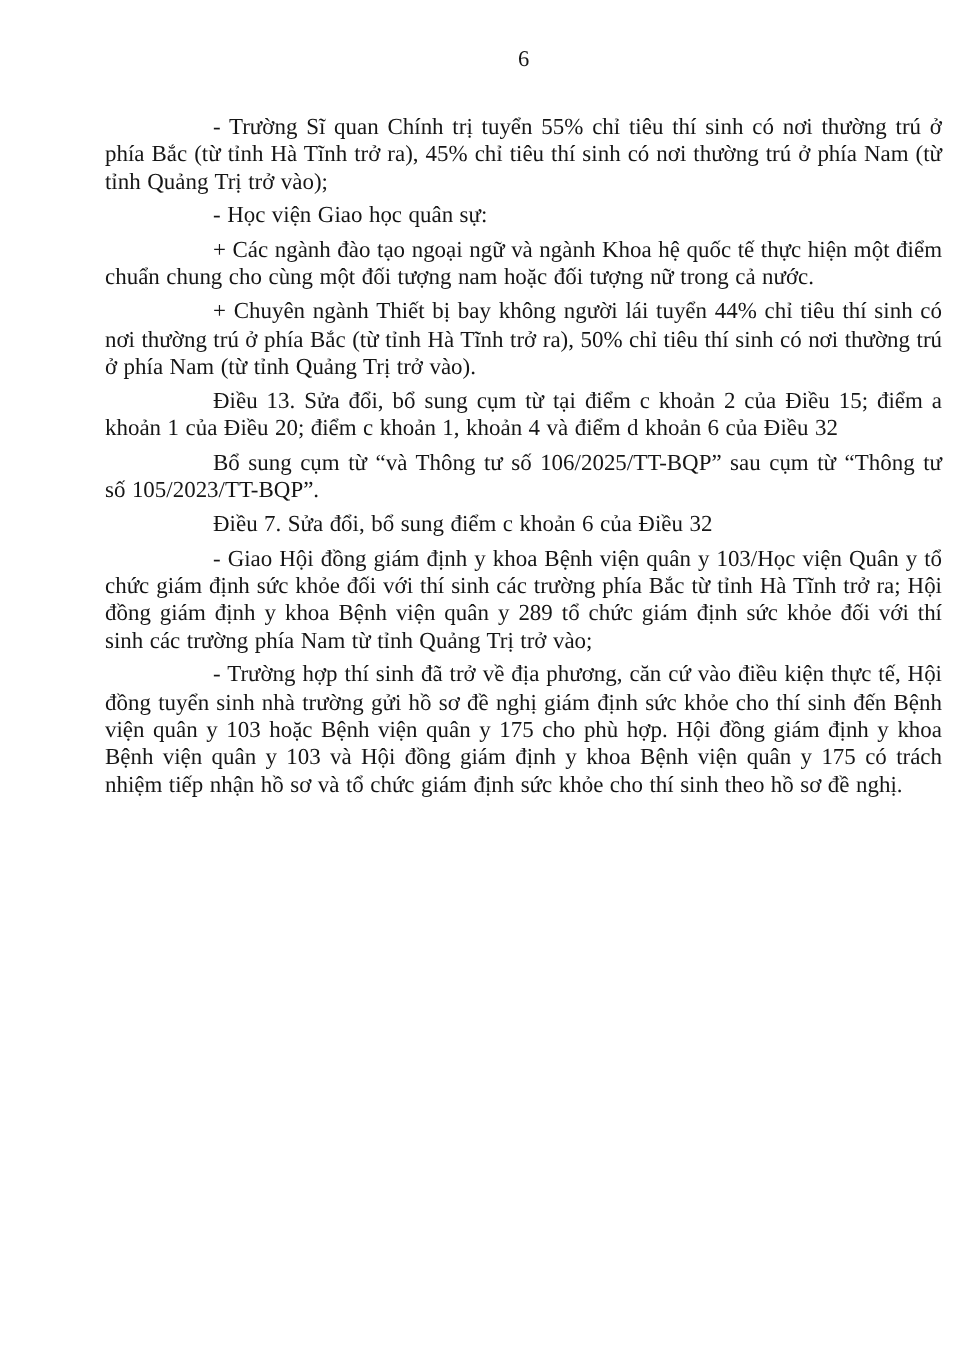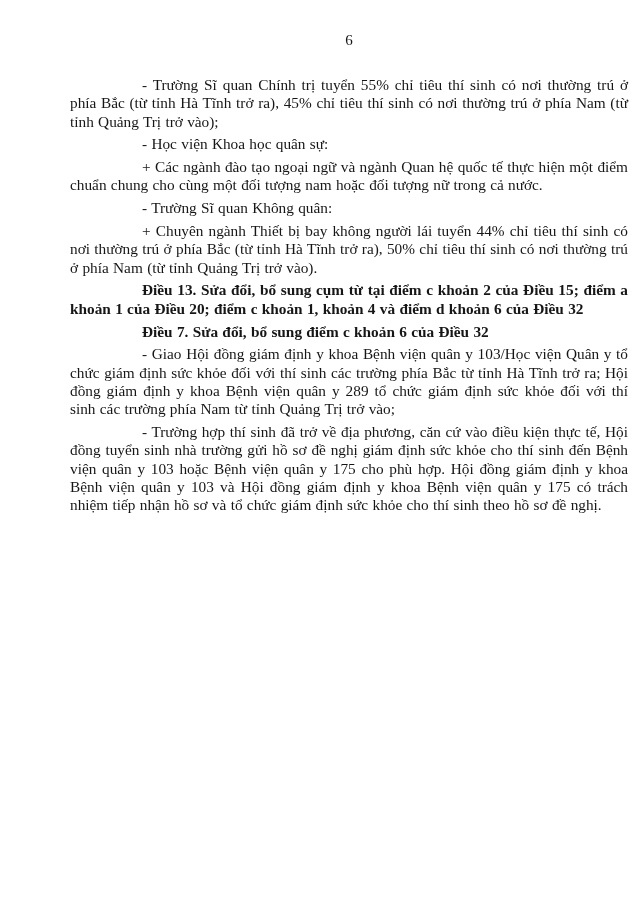--- a/index.html
+++ b/index.html
@@ -26,33 +26,33 @@
   }
   .doc-body p {
     margin: 0 0 4.5px 0;
     font-size: 15.3px;
     line-height: 18.3px;
     text-align: justify;
     text-indent: 72px;
     word-spacing: 0.5px;
   }
   .doc-body p.heading {
-    font-weight: bold;
+    font-weight: normal;
   }
 </style>
 </head>
 <body>
 
 <div class="page">
   <div class="page-number">6</div>
 
   <div class="doc-body">
     <p>- Trường Sĩ quan Chính trị tuyển 55% chỉ tiêu thí sinh có nơi thường trú ở phía Bắc (từ tỉnh Hà Tĩnh trở ra), 45% chỉ tiêu thí sinh có nơi thường trú ở phía Nam (từ tỉnh Quảng Trị trở vào);</p>
-    <p>- Học viện Khoa học quân sự:</p>
-    <p>+ Các ngành đào tạo ngoại ngữ và ngành Quan hệ quốc tế thực hiện một điểm chuẩn chung cho cùng một đối tượng nam hoặc đối tượng nữ trong cả nước.</p>
-    <p>- Trường Sĩ quan Không quân:</p>
+    <p>- Học viện Giao học quân sự:</p>
+    <p>+ Các ngành đào tạo ngoại ngữ và ngành Khoa hệ quốc tế thực hiện một điểm chuẩn chung cho cùng một đối tượng nam hoặc đối tượng nữ trong cả nước.</p>
     <p>+ Chuyên ngành Thiết bị bay không người lái tuyển 44% chỉ tiêu thí sinh có nơi thường trú ở phía Bắc (từ tỉnh Hà Tĩnh trở ra), 50% chỉ tiêu thí sinh có nơi thường trú ở phía Nam (từ tỉnh Quảng Trị trở vào).</p>
     <p class="heading">Điều 13. Sửa đổi, bổ sung cụm từ tại điểm c khoản 2 của Điều 15; điểm a khoản 1 của Điều 20; điểm c khoản 1, khoản 4 và điểm d khoản 6 của Điều 32</p>
+    <p>Bổ sung cụm từ “và Thông tư số 106/2025/TT-BQP” sau cụm từ “Thông tư số 105/2023/TT-BQP”.</p>
     <p class="heading">Điều 7. Sửa đổi, bổ sung điểm c khoản 6 của Điều 32</p>
     <p>- Giao Hội đồng giám định y khoa Bệnh viện quân y 103/Học viện Quân y tổ chức giám định sức khỏe đối với thí sinh các trường phía Bắc từ tỉnh Hà Tĩnh trở ra; Hội đồng giám định y khoa Bệnh viện quân y 289 tổ chức giám định sức khỏe đối với thí sinh các trường phía Nam từ tỉnh Quảng Trị trở vào;</p>
     <p>- Trường hợp thí sinh đã trở về địa phương, căn cứ vào điều kiện thực tế, Hội đồng tuyển sinh nhà trường gửi hồ sơ đề nghị giám định sức khỏe cho thí sinh đến Bệnh viện quân y 103 hoặc Bệnh viện quân y 175 cho phù hợp. Hội đồng giám định y khoa Bệnh viện quân y 103 và Hội đồng giám định y khoa Bệnh viện quân y 175 có trách nhiệm tiếp nhận hồ sơ và tổ chức giám định sức khỏe cho thí sinh theo hồ sơ đề nghị.</p>
   </div>
 </div>
 
 </body></html>

